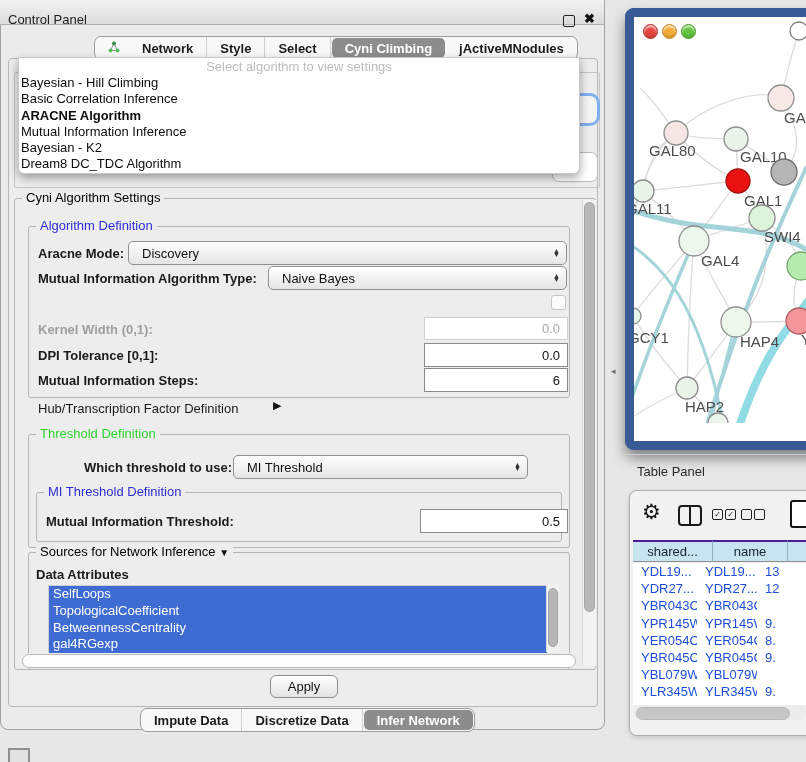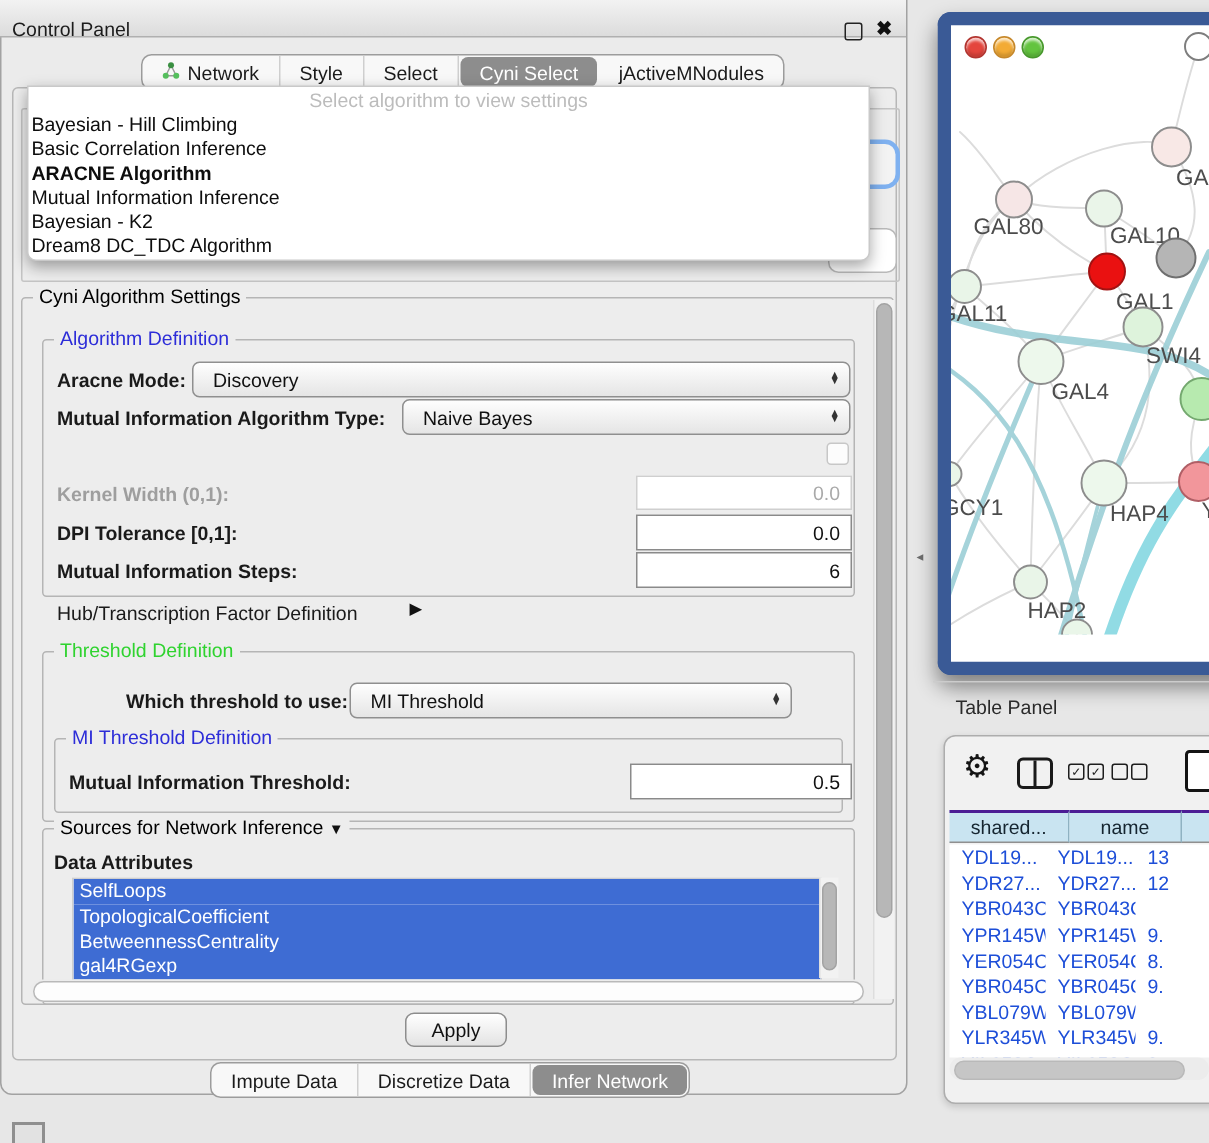--- a/index.html
+++ b/index.html
@@ -9,21 +9,21 @@
   
   .cp{left:0;top:8;width:603px;height:728px;background:#ebebeb;border:1px solid #a2a2a2;
       border-radius:0 0 8px 8px}
   .titlebar{left:0;top:8;width:604px;height:24px;background:linear-gradient(#f2f2f2,#dcdcdc);
       border-bottom:1px solid #b0b0b0}
   .title-text{left:8px;top:12px;font-size:13px;color:#1c1c1c}
   .float-icon{left:563px;top:15px;width:10px;height:10px;border:1.5px solid #222;border-radius:2px}
   .close-icon{left:584px;top:11px;font-size:13px;font-weight:bold;color:#111}
   
   .tabbar{display:flex;background:#f8f8f8;border:1px solid #9c9c9c;border-radius:7px;height:22px;overflow:hidden}
-  .tab{display:flex;align-items:center;gap:5px;padding:0 13px;font-size:13px;font-weight:normal;
+  .tab{display:flex;align-items:center;gap:22px;padding:0 13px;font-size:13px;font-weight:bold;
        color:#1b1b1b;border-right:1px solid #cfcfcf;white-space:nowrap}
   .tab:last-child{border-right:none}
   .tab.sel{background:#8d8d8d;color:#fff;border-radius:5px;margin:1px;border-right:none}
   .main-panel{left:8px;top:58px;width:588px;height:647px;background:#ededed;
       border:1px solid #b7b7b7;border-radius:4px}
   
   .hidden-gb{left:14px;top:72px;width:584px;height:114px;border:1px solid #c4c4c4;border-radius:2px}
   .hidden-combo{left:558px;top:96px;width:39px;height:27px;border-radius:7px;background:#f3f3f3;
       box-shadow:0 0 0 3px #7fb1f0}
   .hidden-ctl{left:552px;top:152px;width:44px;height:28px;background:#fff;border:1px solid #b9b9b9;border-radius:7px}
@@ -110,21 +110,21 @@
           </svg></span>
         <span>Network</span>
       </div>
       <div class="tab">
         <span>Style</span>
       </div>
       <div class="tab">
         <span>Select</span>
       </div>
       <div class="tab sel">
-        <span>Cyni Select</span>
+        <span>Cyni Climbing</span>
       </div>
       <div class="tab">
         <span>jActiveMNodules</span>
       </div>
     </div>
 
   <div class="abs main-panel"></div>
 
   <div class="abs hidden-gb"></div>
   <div class="abs hidden-combo"></div>

